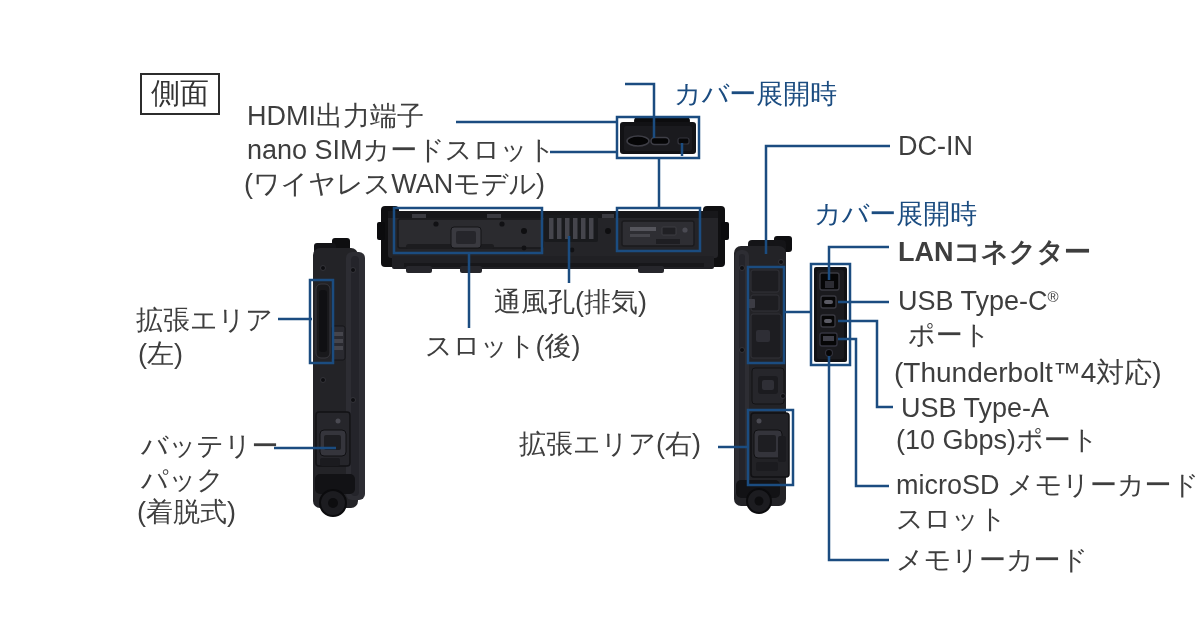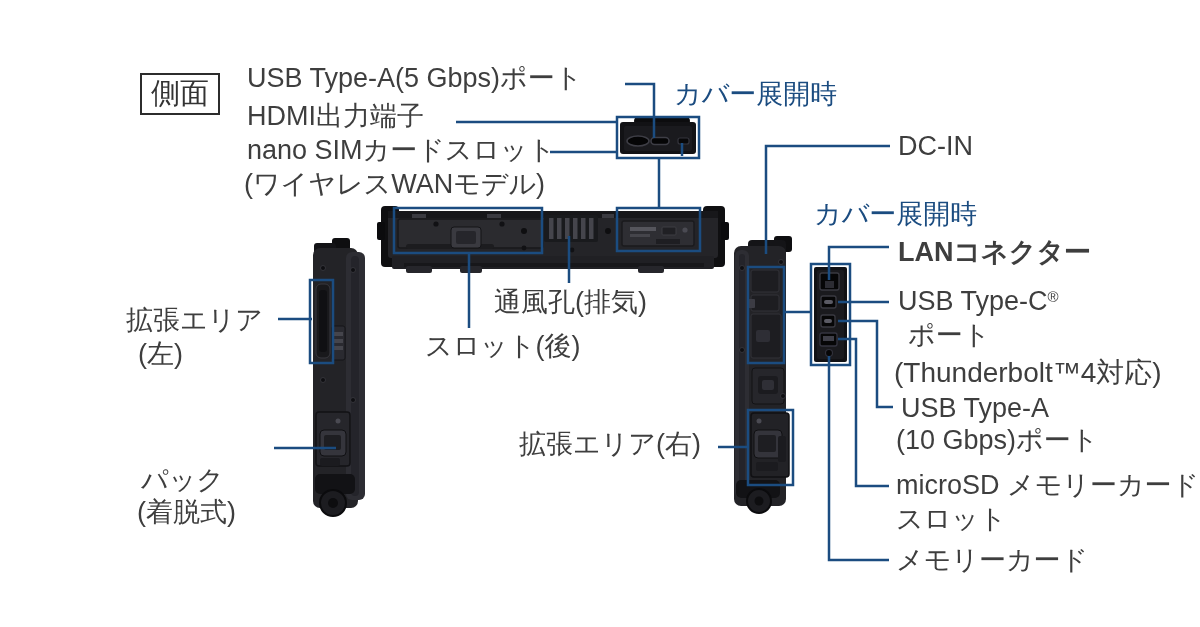--- a/index.html
+++ b/index.html
@@ -168,21 +168,20 @@
       <polyline points="806,321 845,321 845,407 861,407"></polyline>
       <polyline points="806,339 824,339 824,486 857,486"></polyline>
       <polyline points="797,356 797,560 857,560"></polyline>
     </g>
   </svg>
 
   <div class="badge">
     <span>側面</span>
   </div>
 
-  <div class="lbl" style="left:215px;top:63px;">USB Type-A(5 Gbps)ポート</div>
   <div class="lbl" style="left:215px;top:101px;">HDMI出力端子</div>
   <div class="lbl" style="left:215px;top:135px;">nano SIMカードスロット</div>
   <div class="lbl" style="left:212px;top:169px;">(ワイヤレスWANモデル)</div>
 
   <div class="lbl blue" style="left:642px;top:79px;">カバー展開時</div>
   <div class="lbl blue" style="left:782px;top:199px;">カバー展開時</div>
 
   <div class="lbl" style="left:866px;top:131px;">DC-IN</div>
   <div class="lbl" style="left:866px;top:237px;font-weight:bold;">LANコネクター</div>
 
@@ -195,19 +194,20 @@
 
   <div class="lbl" style="left:864px;top:470px;">microSD メモリーカード</div>
   <div class="lbl" style="left:864px;top:504px;">スロット</div>
 
   <div class="lbl" style="left:864px;top:545px;">メモリーカード</div>
 
   <div class="lbl" style="left:462px;top:287px;">通風孔(排気)</div>
   <div class="lbl" style="left:393px;top:331px;">スロット(後)</div>
   <div class="lbl" style="left:487px;top:429px;">拡張エリア(右)</div>
 
-  <div class="lbl" style="left:94px;top:305px;">拡張エリア</div>
+  <div class="lbl" style="left:104px;top:305px;">拡張エリア</div>
   <div class="lbl" style="left:106px;top:339px;">(左)</div>
 
+  <div class="lbl" style="left:109px;top:431px;">バッテリー</div>
   <div class="lbl" style="left:109px;top:465px;">パック</div>
   <div class="lbl" style="left:105px;top:497px;">(着脱式)</div>
 
 </div>
 
 </body></html>

